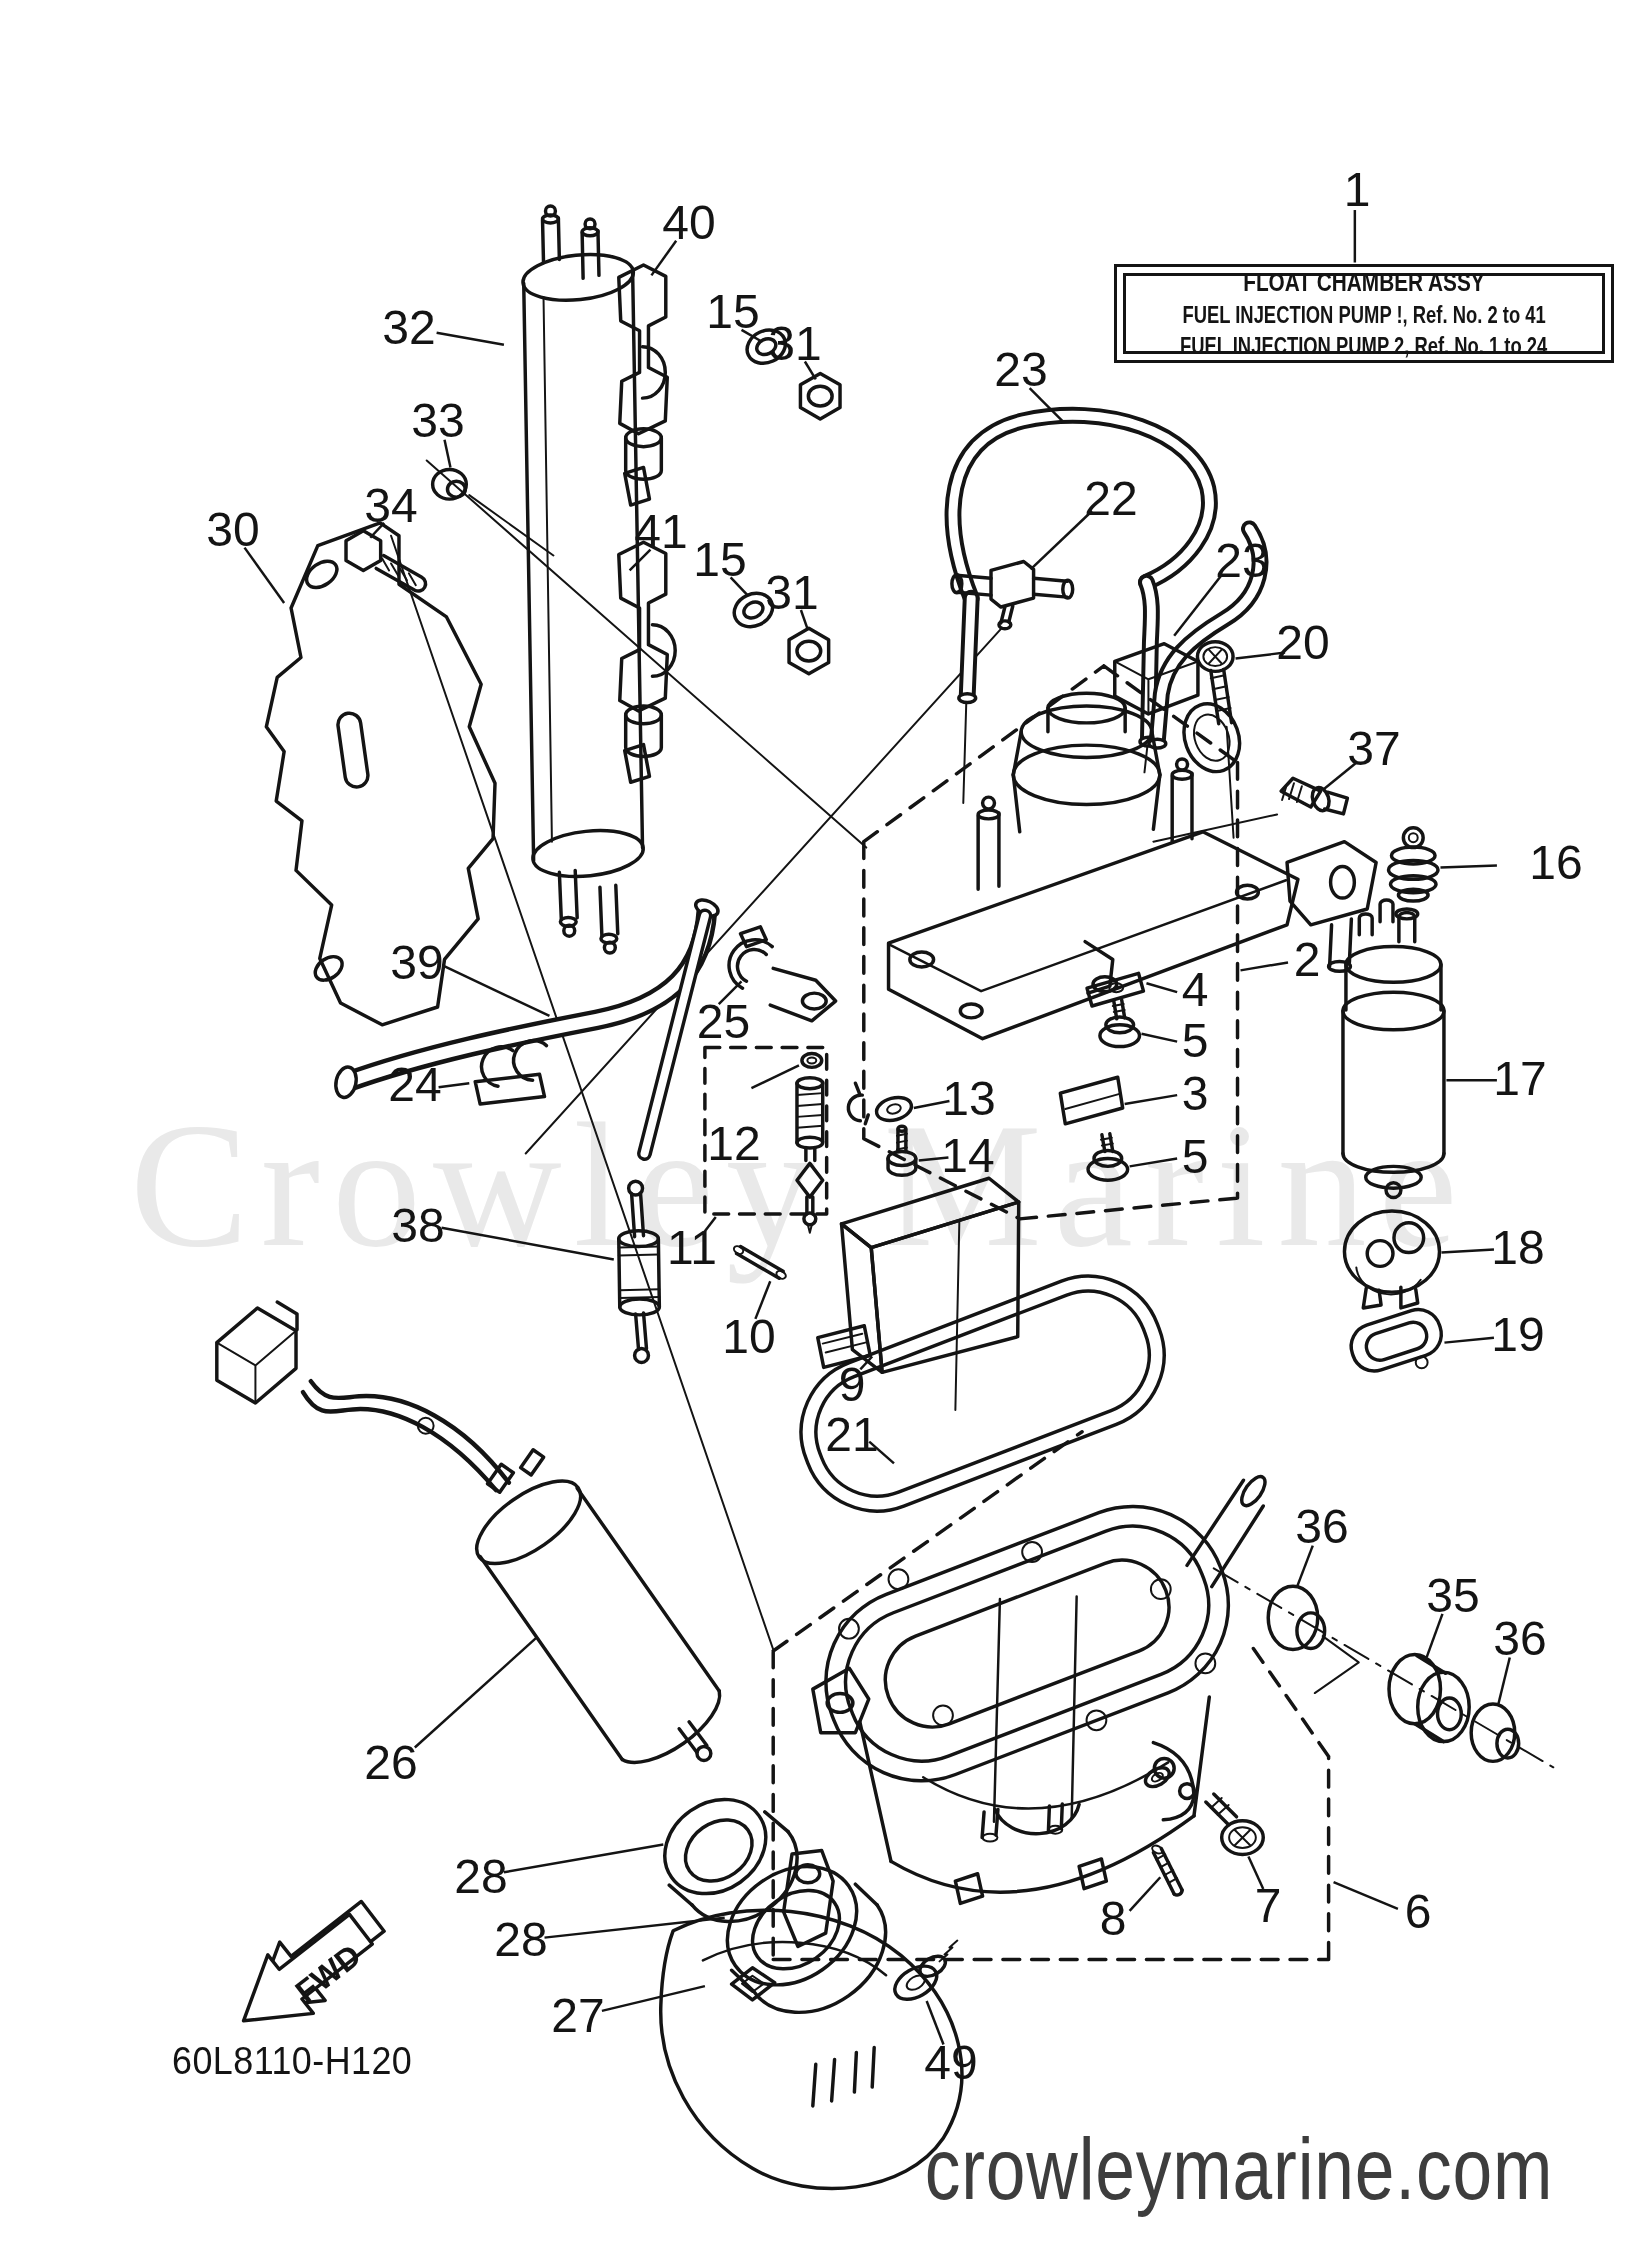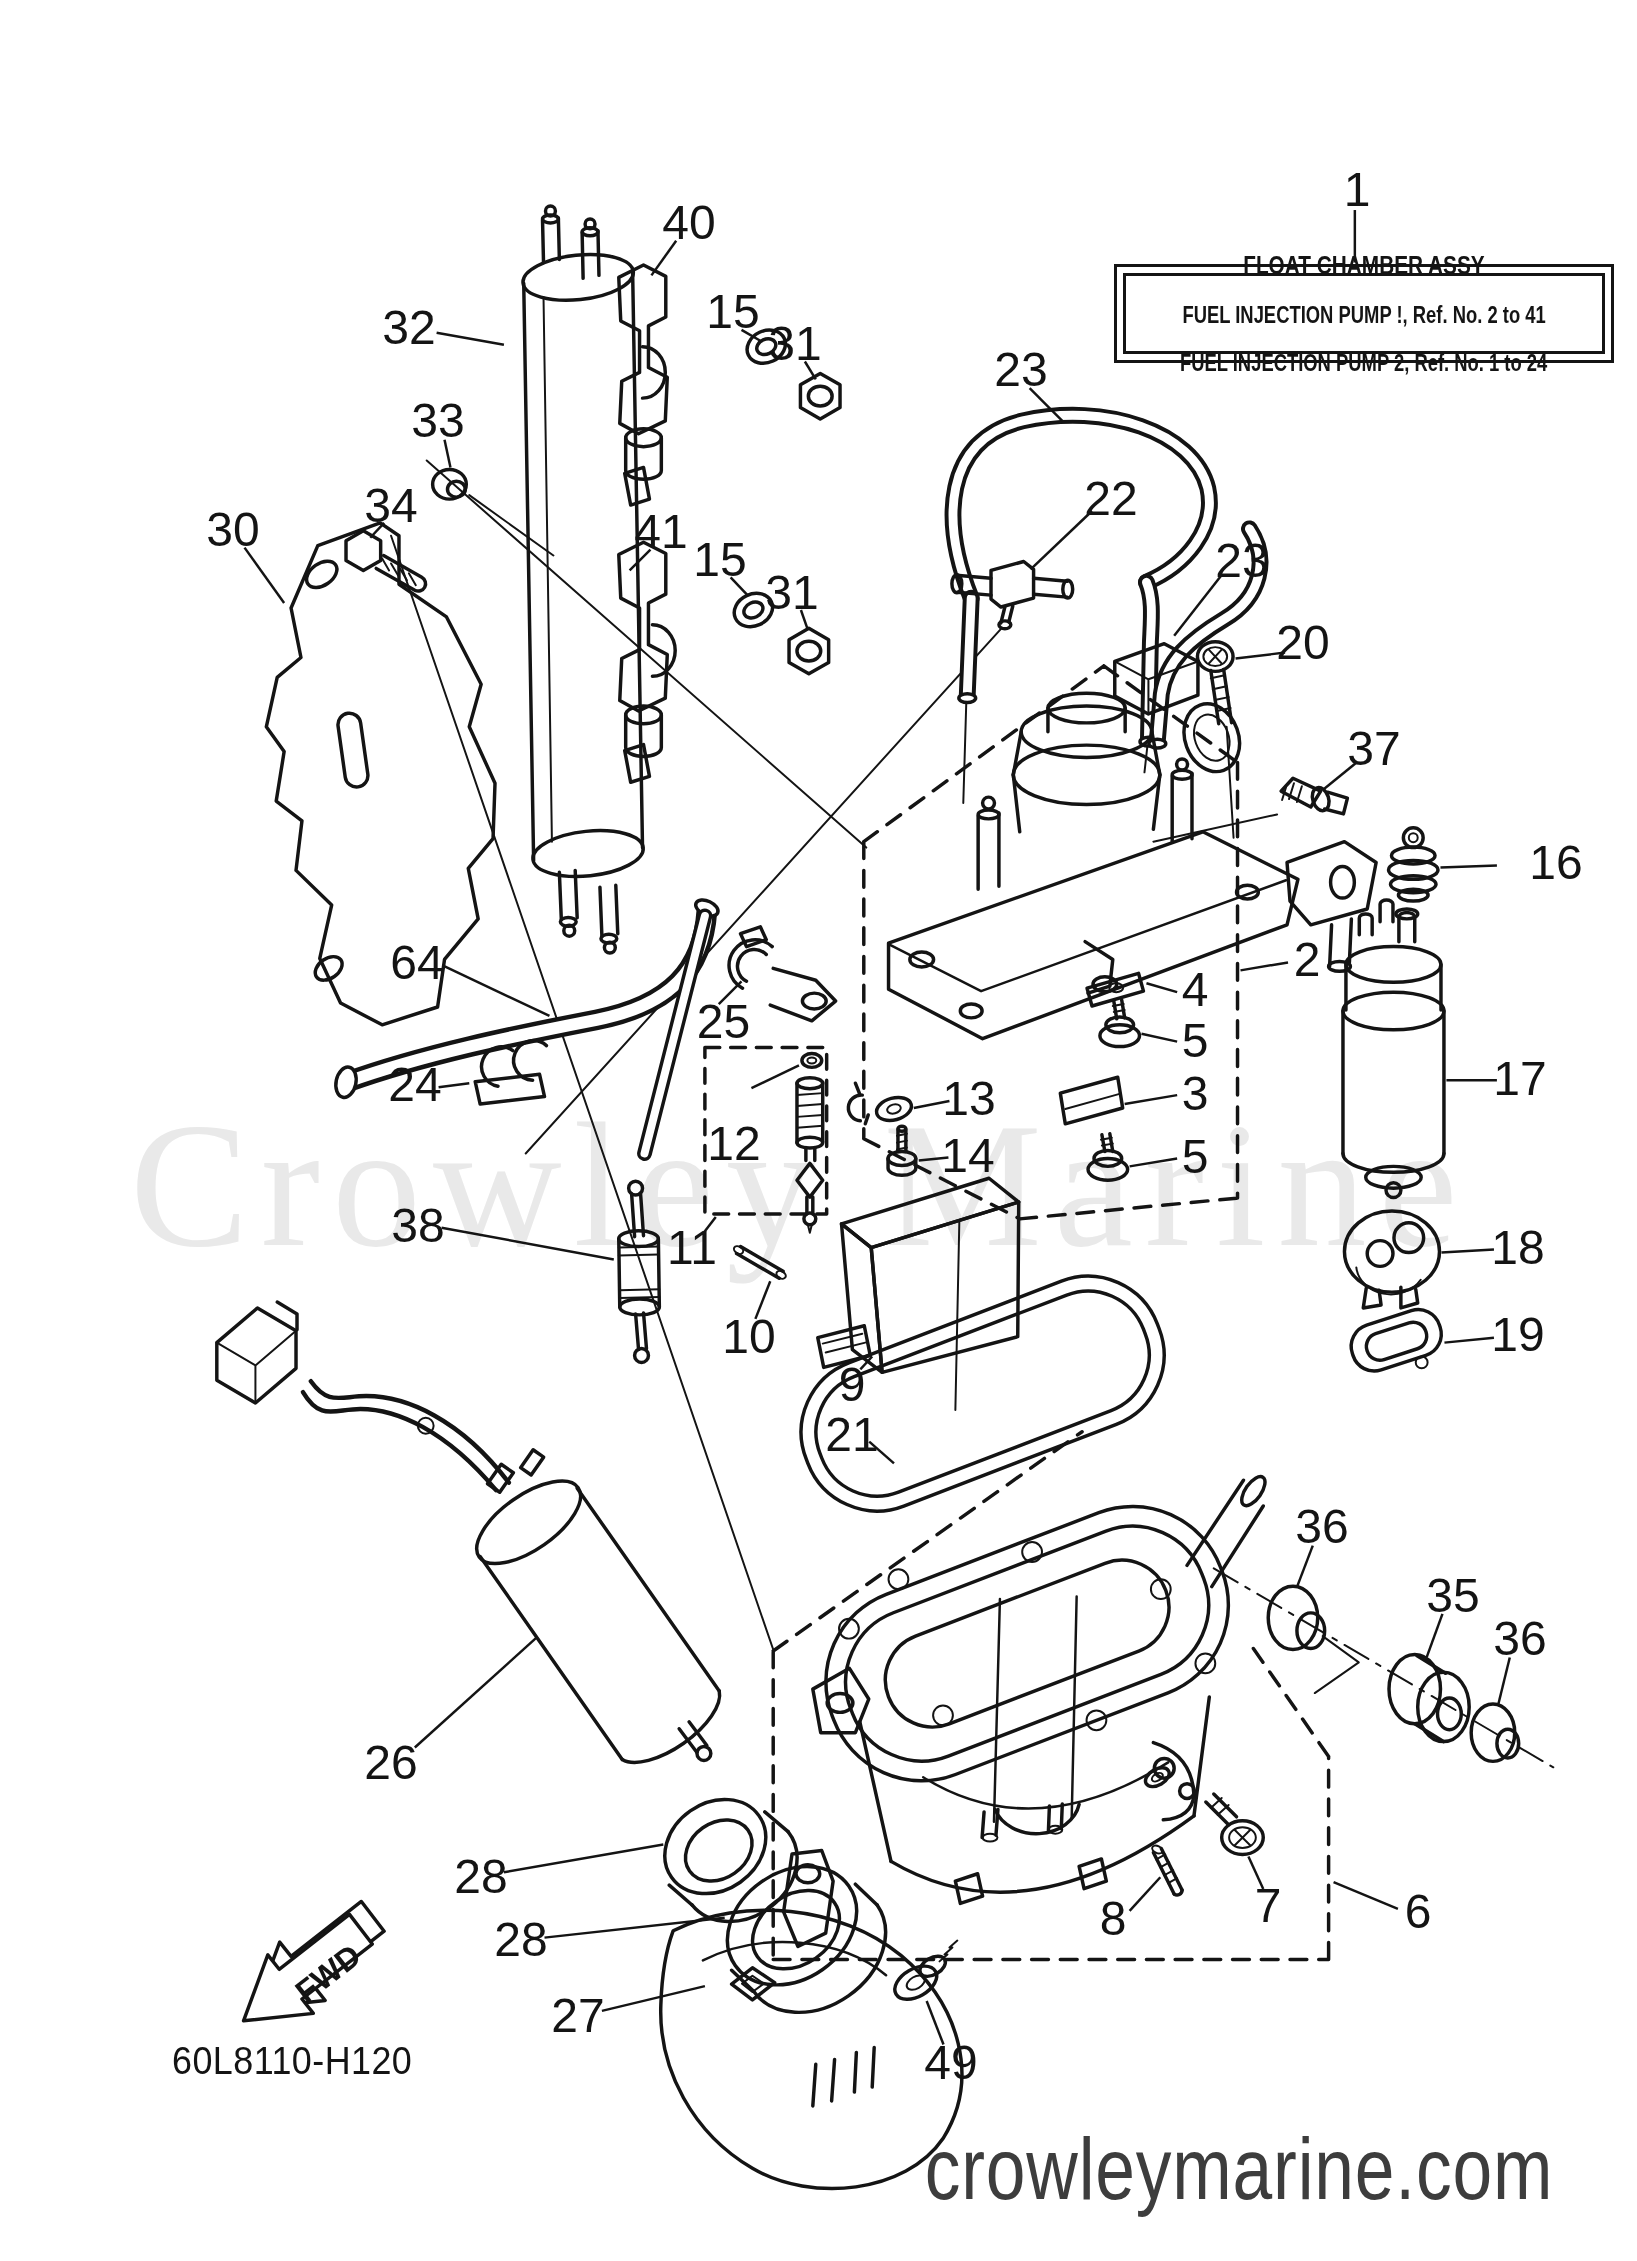--- a/index.html
+++ b/index.html
@@ -14,21 +14,21 @@
   .wcore{fill:none;stroke:#ffffff;stroke-linecap:round;stroke-linejoin:round;}
   .dash{stroke-dasharray:34 24;}
   .dashdot{stroke-dasharray:56 18 10 18;}
   .wfill{fill:#ffffff;stroke:#141414;stroke-width:7;stroke-linejoin:round;}
   .callout{position:absolute;transform:translate(-50%,-50%);font-size:48px;line-height:1;
            color:#141414;z-index:3;white-space:nowrap;}
   .note-box{position:absolute;left:1114px;top:264px;width:500px;height:99px;
             border:3.5px solid #141414;background:#fff;z-index:4;box-sizing:border-box;}
   .note-inner{position:absolute;left:6px;right:6px;top:6px;bottom:6px;border:3px solid #141414;
               display:flex;flex-direction:column;justify-content:center;align-items:center;
-              gap:21px;box-sizing:border-box;}
+              gap:4px;box-sizing:border-box;}
   .note-title{font-size:26px;font-weight:bold;transform:scaleX(0.8);white-space:nowrap;}
   .note-line{font-size:23px;font-weight:bold;transform:scaleX(0.8);white-space:nowrap;}
   .drawing-number{position:absolute;left:172px;top:2039px;font-size:39px;letter-spacing:0.5px;
                   transform:scaleX(0.92);transform-origin:left top;z-index:3;white-space:nowrap;}
   .site-footer{position:absolute;left:1239px;top:2119px;transform:translateX(-50%) scaleX(0.82);
                font-size:87px;color:#3d3d3d;letter-spacing:1px;z-index:3;white-space:nowrap;}
   .fwd-text{font-size:64px;font-weight:bold;font-family:"Liberation Sans",sans-serif;fill:#141414;}
 </style>
 </head>
 <body>
@@ -524,21 +524,21 @@
     <div class="callout" style="left: 1556px; top: 863px;">16</div>
     <div class="callout" style="left: 1307px; top: 960px;">2</div>
     <div class="callout" style="left: 1195px; top: 990px;">4</div>
     <div class="callout" style="left: 1195px; top: 1041px;">5</div>
     <div class="callout" style="left: 1195px; top: 1094px;">3</div>
     <div class="callout" style="left: 1195px; top: 1157px;">5</div>
     <div class="callout" style="left: 1520px; top: 1079px;">17</div>
     <div class="callout" style="left: 1518px; top: 1248px;">18</div>
     <div class="callout" style="left: 1518px; top: 1335px;">19</div>
     <div class="callout" style="left: 711px; top: 1022px; padding-left: 25px;">25</div>
-    <div class="callout" style="left: 417px; top: 963px;">64</div>
+    <div class="callout" style="left: 417px; top: 963px;">39</div>
     <div class="callout" style="left: 415px; top: 1085px;">24</div>
     <div class="callout" style="left: 734px; top: 1098px; margin-top: 46px;">12</div>
     <div class="callout" style="left: 969px; top: 1099px; text-align: right;">13</div>
     <div class="callout" style="left: 968px; top: 1156px;">14</div>
     <div class="callout" style="left: 418px; top: 1226px;">38</div>
     <div class="callout" style="left: 692px; top: 1248px;">11</div>
     <div class="callout" style="left: 749px; top: 1337px;">10</div>
     <div class="callout" style="left: 852px; top: 1385px;">9</div>
     <div class="callout" style="left: 852px; top: 1435px;">21</div>
     <div class="callout" style="left: 391px; top: 1763px;">26</div>

